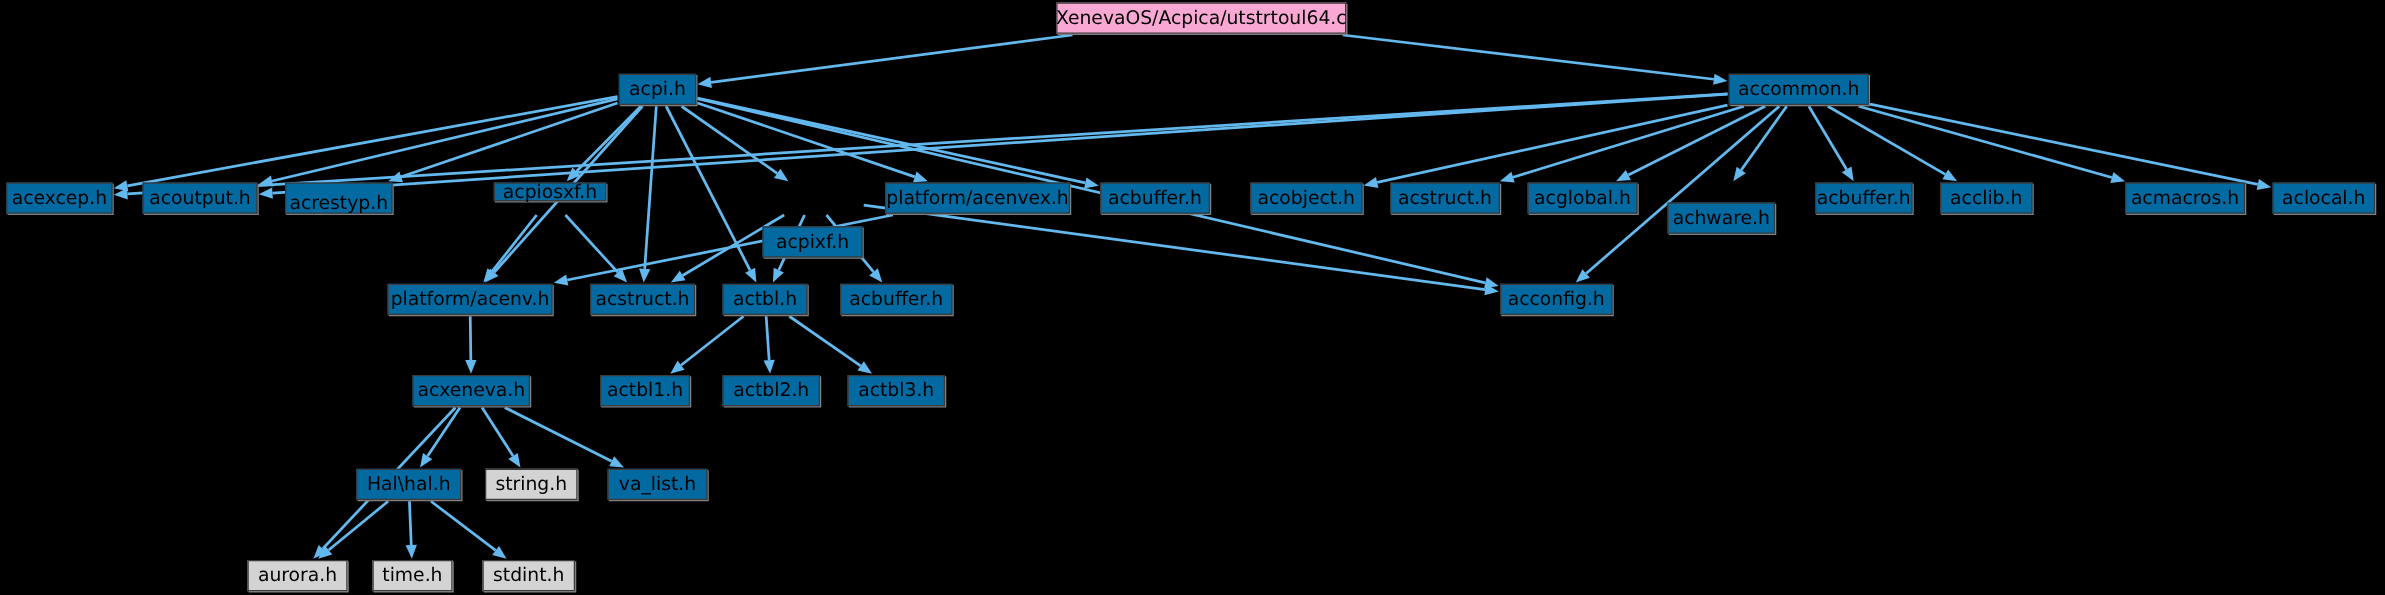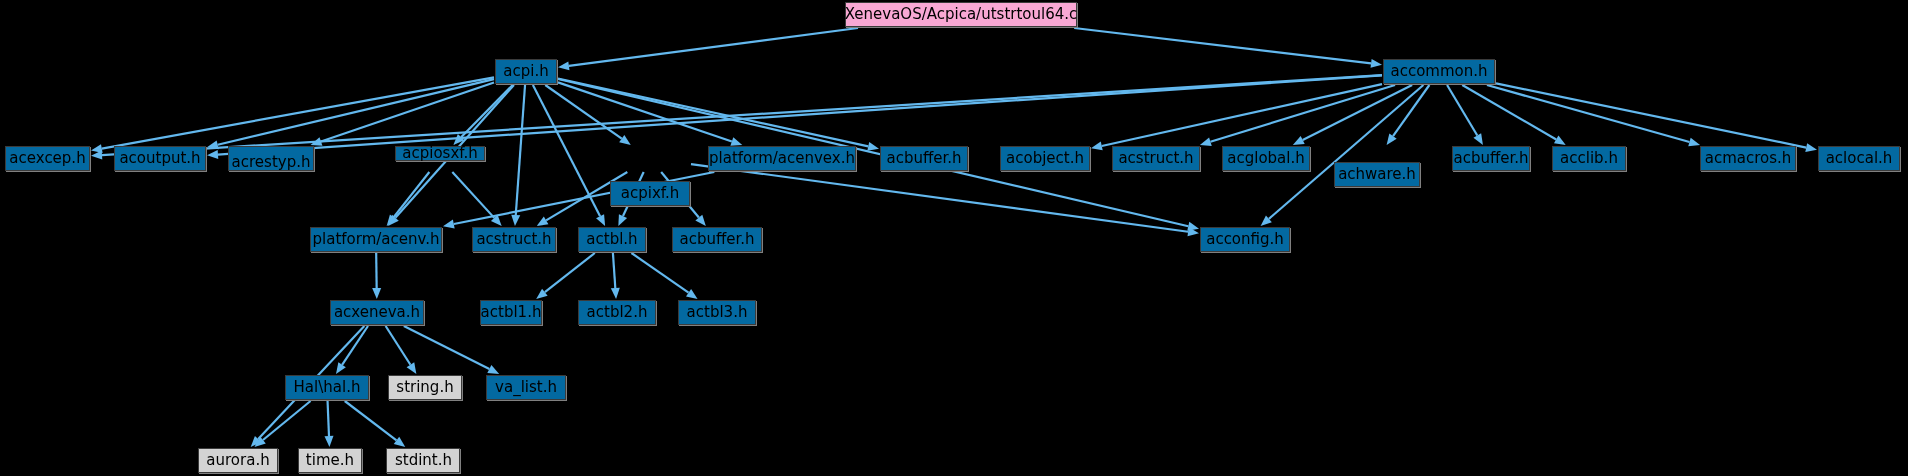--- a/index.html
+++ b/index.html
@@ -252,21 +252,21 @@
     </div>
     <div class="node" style="left: 672px; top: 227px; width: 90px; height: 25px;">
       <span>acbuffer.h</span>
     </div>
     <div class="node" style="left: 1200px; top: 227px; width: 90px; height: 25px;">
       <span>acconfig.h</span>
     </div>
     <div class="node" style="left: 330px; top: 300px; width: 94px; height: 25px;">
       <span>acxeneva.h</span>
     </div>
-    <div class="node" style="left: 480px; top: 300px; width: 62px; height: 25px;">
+    <div class="node" style="left: 480px; top: 300px; width: 72px; height: 25px;">
       <span>actbl1.h</span>
     </div>
     <div class="node" style="left: 578px; top: 300px; width: 78px; height: 25px; text-align: center;">
       <span>actbl2.h</span>
     </div>
     <div class="node" style="left: 678px; top: 300px; width: 78px; height: 25px;">
       <span>actbl3.h</span>
     </div>
     <div class="node" style="left: 285px; top: 375px; width: 84px; height: 25px;">
       <span>Hal\hal.h</span>
@@ -276,16 +276,16 @@
     </div>
     <div class="node" style="left: 486px; top: 375px; width: 80px; height: 25px;">
       <span>va_list.h</span>
     </div>
     <div class="node gray" style="left: 198px; top: 448px; width: 80px; height: 25px;">
       <span>aurora.h</span>
     </div>
     <div class="node gray" style="left: 298px; top: 448px; width: 64px; height: 25px; justify-content: flex-end;">
       <span>time.h</span>
     </div>
-    <div class="node gray" style="left: 386px; top: 448px; width: 74px; height: 25px; justify-content: flex-end;">
+    <div class="node gray" style="left: 386px; top: 448px; width: 74px; height: 25px;">
       <span>stdint.h</span>
     </div>
   </div>
 
 </body></html>

